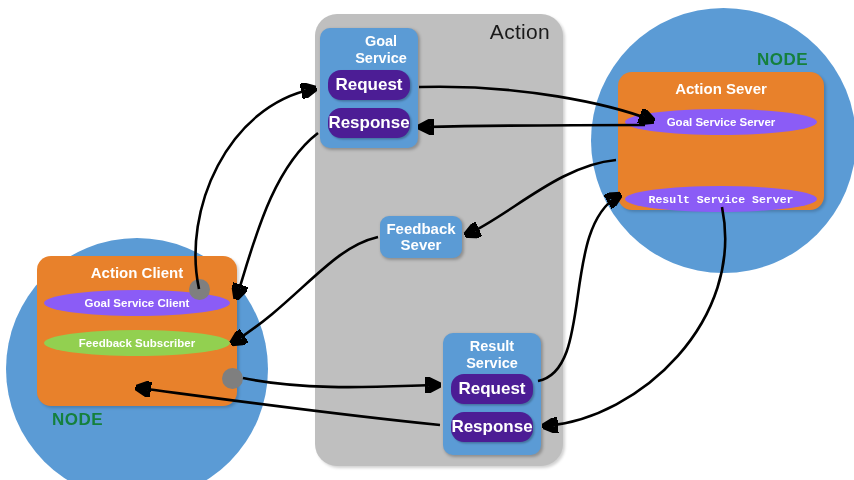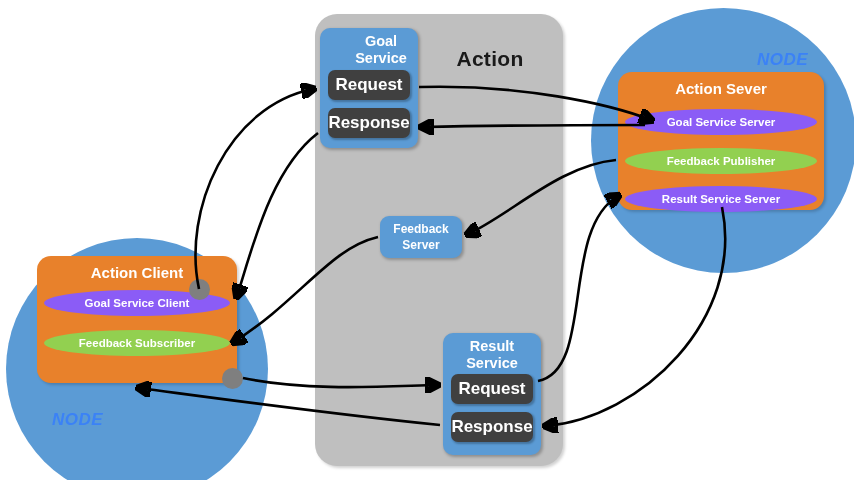--- a/index.html
+++ b/index.html
@@ -23,25 +23,25 @@
     top: 14px;
     width: 248px;
     height: 452px;
     background: #BFBFBF;
     border-radius: 22px;
     box-shadow: 2px 2px 3px rgba(0,0,0,0.18);
   }
   .action-title {
     position: absolute;
     left: 430px;
-    top: 47px;
+    top: 20px;
     width: 120px;
-    text-align: center;
+    text-align: right;
     font-size: 21px;
-    font-weight: bold;
+    font-weight: normal;
     color: #1a1a1a;
     letter-spacing: 0.3px;
   }
 
   
   .service-box {
     position: absolute;
     background: #5B9BD5;
     border-radius: 10px;
     box-shadow: 1.5px 1.5px 3px rgba(0,0,0,0.25);
@@ -51,22 +51,22 @@
     left: 0;
     width: 100%;
     text-align: center;
     color: #ffffff;
     font-weight: bold;
     font-size: 14.5px;
     line-height: 17px;
   }
   .msg-box {
     position: absolute;
-    background: #404040;
-    border-radius: 7px;
+    background: #4c1d95;
+    border-radius: 13px;
     color: #ffffff;
     font-weight: bold;
     font-size: 17px;
     display: flex;
     align-items: center;
     justify-content: center;
     box-shadow: 1.5px 1.5px 2px rgba(0,0,0,0.25);
   }
 
   
@@ -84,52 +84,51 @@
   
   #feedback-topic {
     position: absolute;
     left: 380px; top: 216px; width: 82px; height: 42px;
     background: #5B9BD5;
     border-radius: 9px;
     box-shadow: 1.5px 1.5px 3px rgba(0,0,0,0.25);
     display: flex; align-items: center; justify-content: center;
   }
   #feedback-topic .topic-label {
-    color: #fff; font-weight: bold; font-size: 12px;
+    color: #fff; font-weight: bold; font-size: 15px;
     text-align: center; line-height: 16px;
   }
 
   
   .node-circle {
     position: absolute;
     border-radius: 50%;
     background: #5B9BD5;
   }
   #node-client { left: 6px;   top: 238px; width: 262px; height: 262px; }
   #node-server { left: 591px; top: 8px;   width: 265px; height: 265px; }
 
   .node-label {
     position: absolute;
-    color: #3b82f6;
+    color: #15803d;
     font-weight: bold;
     font-size: 17px;
     letter-spacing: 0.5px;
-    font-style: italic;
   }
   #node-client-label { left: 52px; top: 410px; }
   #node-server-label { left: 757px; top: 50px; }
 
   
   .action-box {
     position: absolute;
     background: #E8812B;
     border-radius: 14px;
     box-shadow: 2px 2px 3px rgba(0,0,0,0.18);
   }
-  #action-client-box { left: 37px;  top: 256px; width: 200px; height: 127px; }
+  #action-client-box { left: 37px;  top: 256px; width: 200px; height: 150px; }
   #action-server-box { left: 618px; top: 72px;  width: 206px; height: 138px; }
 
   .action-box-title {
     position: absolute;
     left: 0; width: 100%;
     text-align: center;
     color: #ffffff;
     font-weight: bold;
     font-size: 15px;
     top: 8px;
@@ -150,21 +149,21 @@
   .pill-green  { background: #92D050; }
 
   #action-client-box .pill { left: 7px; width: 186px; height: 26px; }
   #action-client-box .pill-1 { top: 34px; }
   #action-client-box .pill-2 { top: 74px; }
   #action-client-box .pill-3 { top: 113px; }
 
   #action-server-box .pill { left: 7px; width: 192px; height: 26px; }
   #action-server-box .pill-1 { top: 37px; }
   #action-server-box .pill-2 { top: 76px; }
-  #action-server-box .pill-3 { top: 114px; }
+  #action-server-box .pill-3 { top: 114px; font-family: Liberation Mono, monospace; }
 
   
   .connector-dot {
     position: absolute;
     border-radius: 50%;
     background: #7F7F7F;
   }
   #dot-goal   { left: 189px; top: 279px; width: 21px; height: 21px; }
   #dot-result { left: 222px; top: 368px; width: 21px; height: 21px; }
 
@@ -191,38 +190,37 @@
   <div class="action-box" id="action-client-box">
     <div class="action-box-title">Action Client</div>
     <div class="pill pill-yellow pill-1">Goal Service Client</div>
     <div class="pill pill-green  pill-2">Feedback Subscriber</div>
   </div>
   <div class="node-label" id="node-client-label">NODE</div>
 
   <div class="action-box" id="action-server-box">
     <div class="action-box-title">Action Sever</div>
     <div class="pill pill-yellow pill-1">Goal Service Server</div>
-    <div class="pill pill-green  pill-2">Feedback Publisher</div>
     <div class="pill pill-yellow pill-3">Result Service Server</div>
   </div>
   <div class="node-label" id="node-server-label">NODE</div>
 
   <div class="service-box" id="goal-service">
     <div class="service-title">
       <span>Goal</span><br>
       <span>Service</span>
     </div>
     <div class="msg-box msg-req">Request</div>
     <div class="msg-box msg-resp">Response</div>
   </div>
 
   <div id="feedback-topic">
     <div class="topic-label">
       <span>Feedback</span><br>
-      <span>Server</span>
+      <span>Sever</span>
     </div>
   </div>
 
   <div class="service-box" id="result-service">
     <div class="service-title">
       <span>Result</span><br>
       <span>Service</span>
     </div>
     <div class="msg-box msg-req">Request</div>
     <div class="msg-box msg-resp">Response</div>

